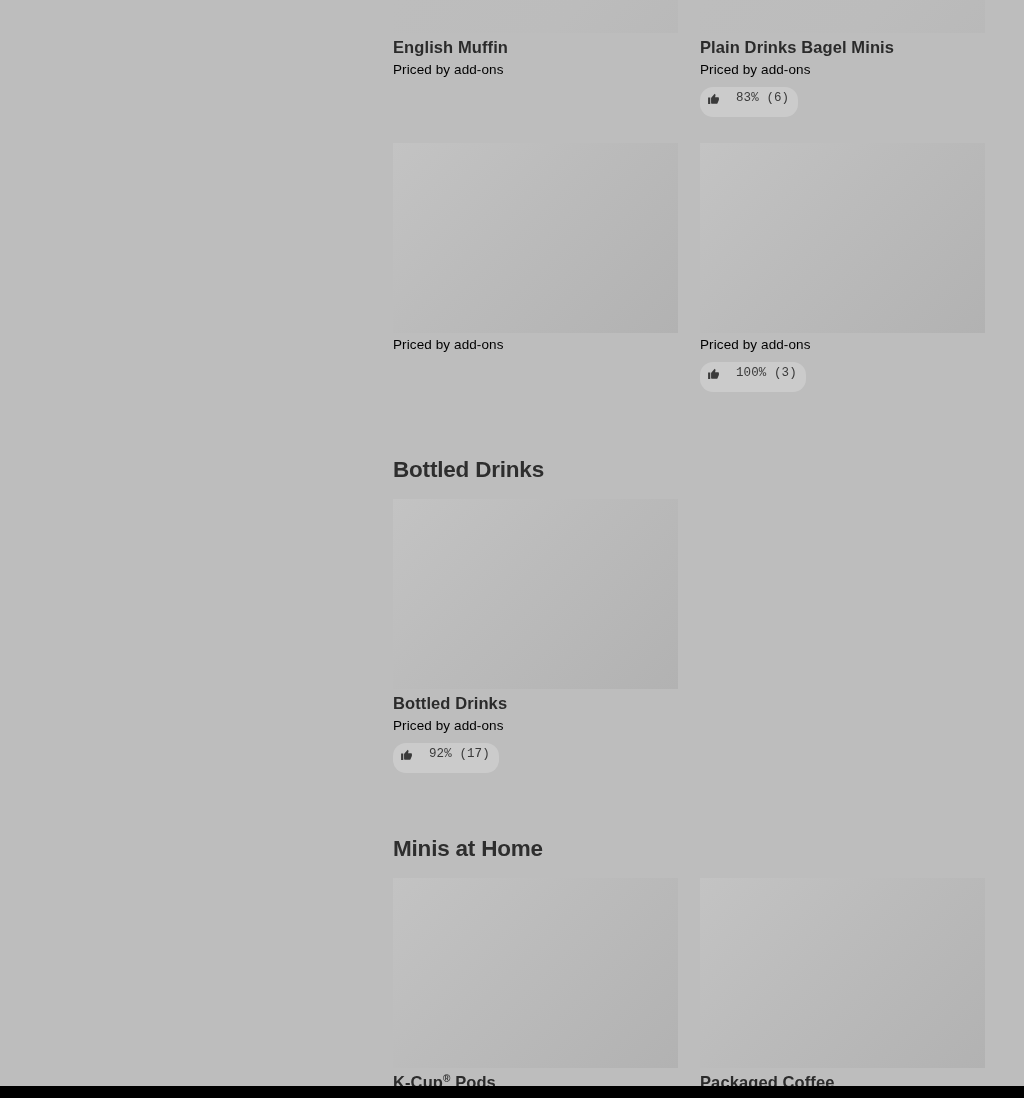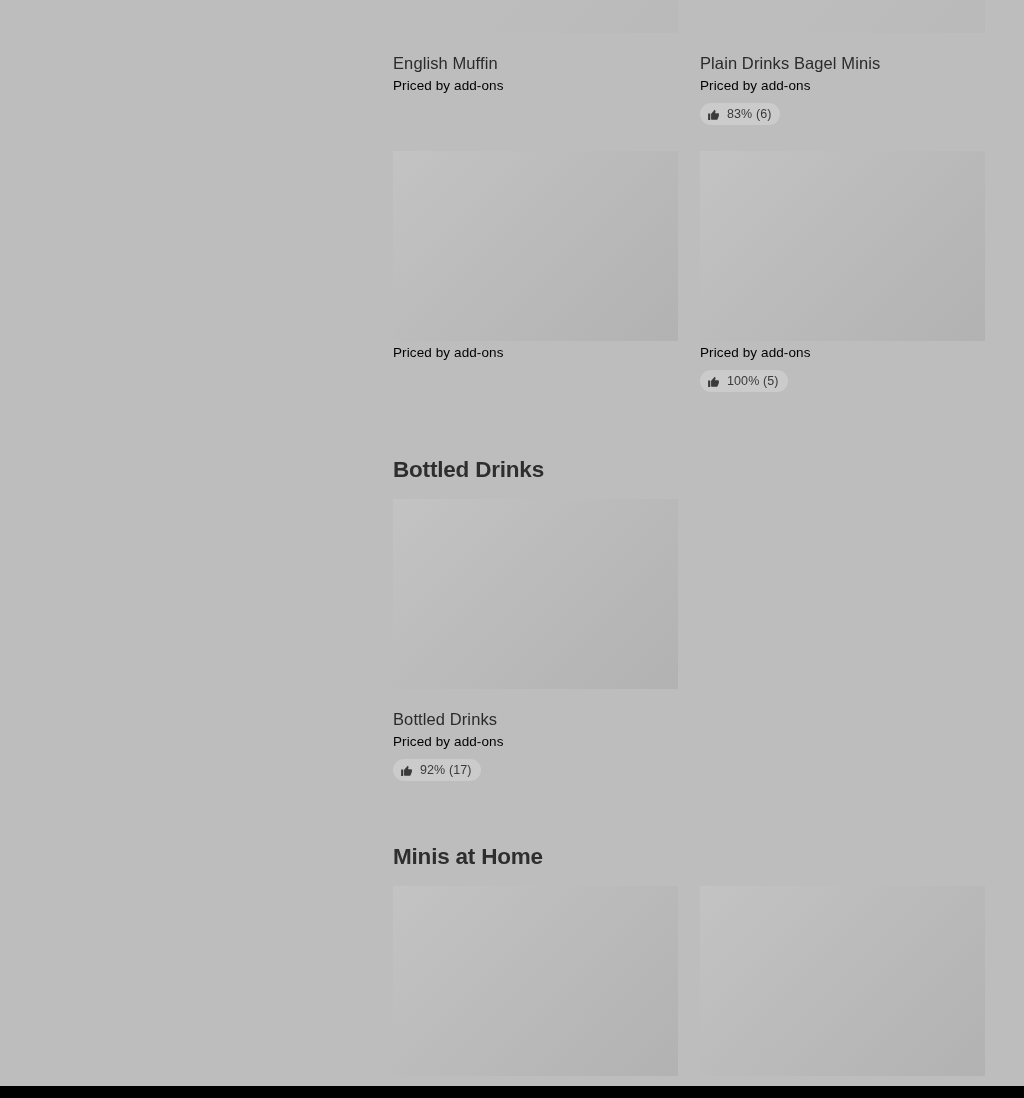--- a/index.html
+++ b/index.html
@@ -56,48 +56,49 @@
 
   .card-img.cropped {
     height: 33px;
     background: linear-gradient(135deg, #bdbdbd 0%, #bcbcbc 60%, #b9b9b9 100%);
   }
 
   .card-title {
     font-size: 16.5px;
     line-height: 21px;
     color: #2b2b2b;
-    font-weight: 400;
+    font-weight: 700;
     letter-spacing: .1px;
-    margin-top: 20px;
+    margin-top: 4px;
     white-space: nowrap;
   }
 
   .card-title sup {
     font-size: 10px;
     vertical-align: super;
     line-height: 0;
   }
 
   .card-sub {
     font-size: 13.5px;
     line-height: 18px;
     color: #000000;
     margin-top: 3px;
     letter-spacing: .1px;
   }
 
   .rating {
     display: inline-flex;
     align-items: center;
-    gap: 7px;
+    gap: 16px;
     margin-top: 8px;
-    padding: 4px 9px 4px 7px;
+    padding: 4px 9px 12px 7px;
     border-radius: 13px;
     background: rgba(255,255,255,0.22);
+    font-family: Liberation Mono, monospace;
   }
 
   .rating .thumb {
     width: 13px;
     height: 13px;
     display: block;
     flex: 0 0 auto;
   }
 
   .rating .thumb svg { display: block; }
@@ -174,21 +175,21 @@
 
         <div class="card">
           <div class="card-img"></div>
           <div class="card-sub">Priced by add-ons</div>
           <div class="rating">
             <span class="thumb">
               <svg width="13" height="13" viewBox="0 0 24 24" fill="#3a3a3a">
                 <path d="M2 10h4v12H2zM22 11.5c0-1-0.8-1.8-1.8-1.8h-5.3l0.8-3.9c0.1-0.4 0-0.9-0.3-1.2l-1.2-1.2-6 6.6C7.7 10.4 7.5 10.9 7.5 11.4V20c0 1 0.8 1.8 1.8 1.8h8.4c0.8 0 1.4-0.5 1.7-1.2l2.5-6c0.1-0.2 0.1-0.4 0.1-0.6v-2.5z"></path>
               </svg>
             </span>
-            <span class="rating-text">100% (5)</span>
+            <span class="rating-text">100% (3)</span>
           </div>
         </div>
 
       </div>
     </div>
 
     <div class="sec-gap-1"></div>
 
     <div class="section">
       <div class="section-heading">Bottled Drinks</div>

